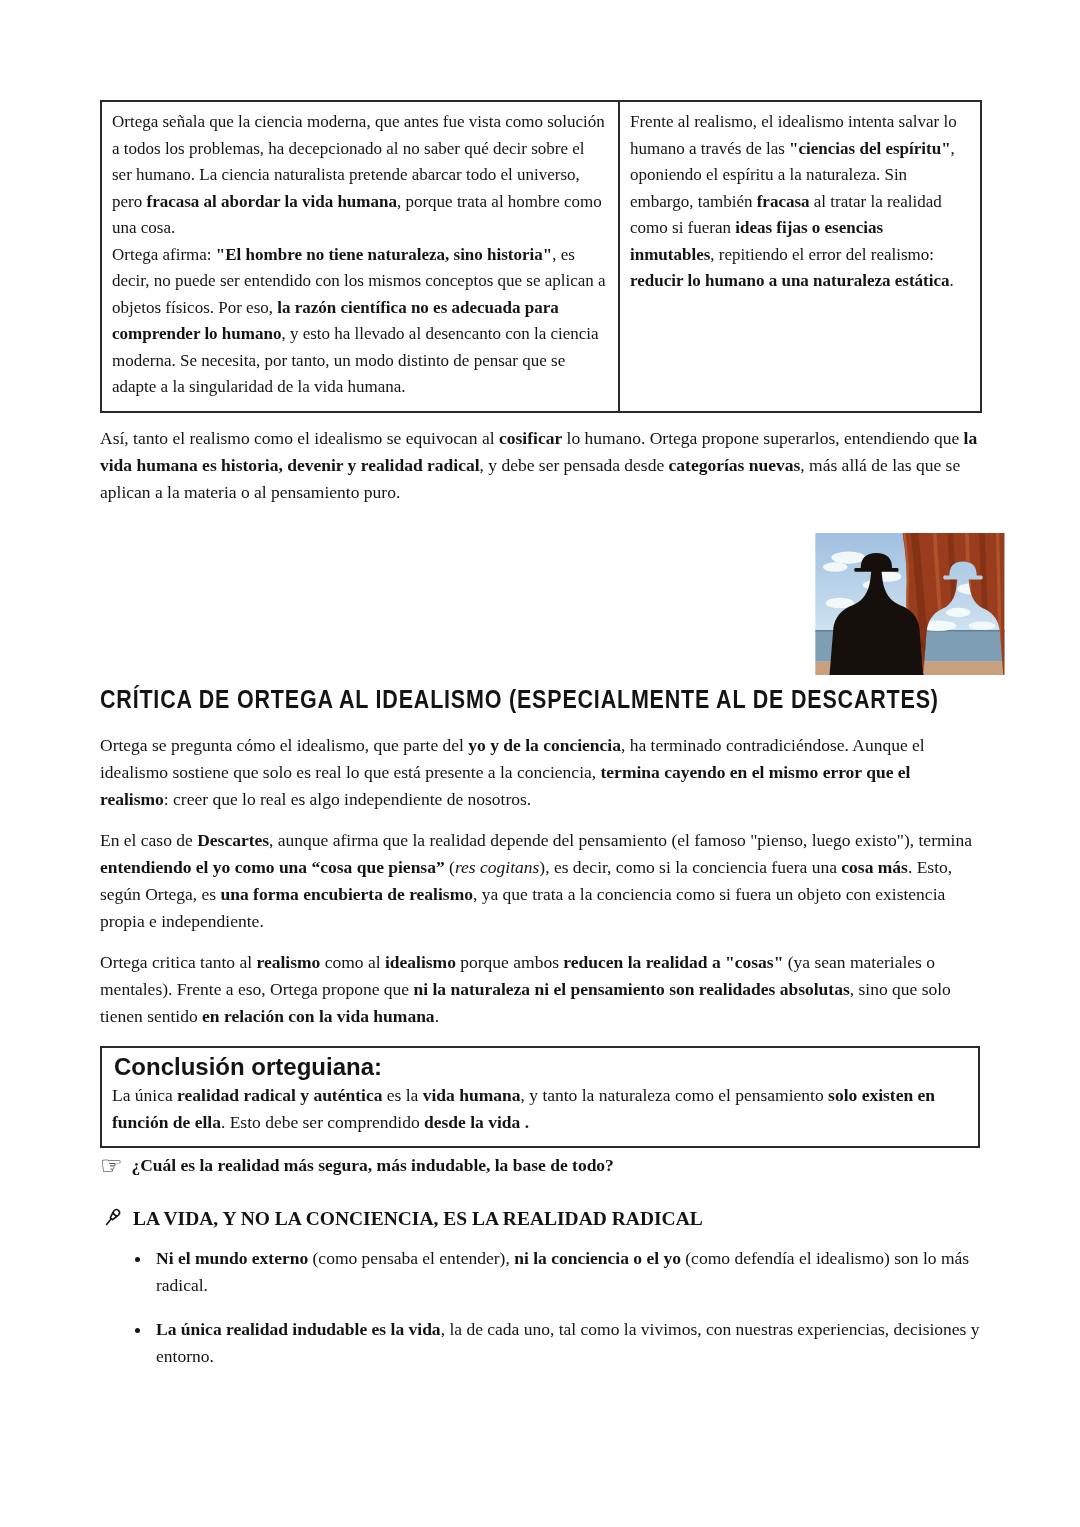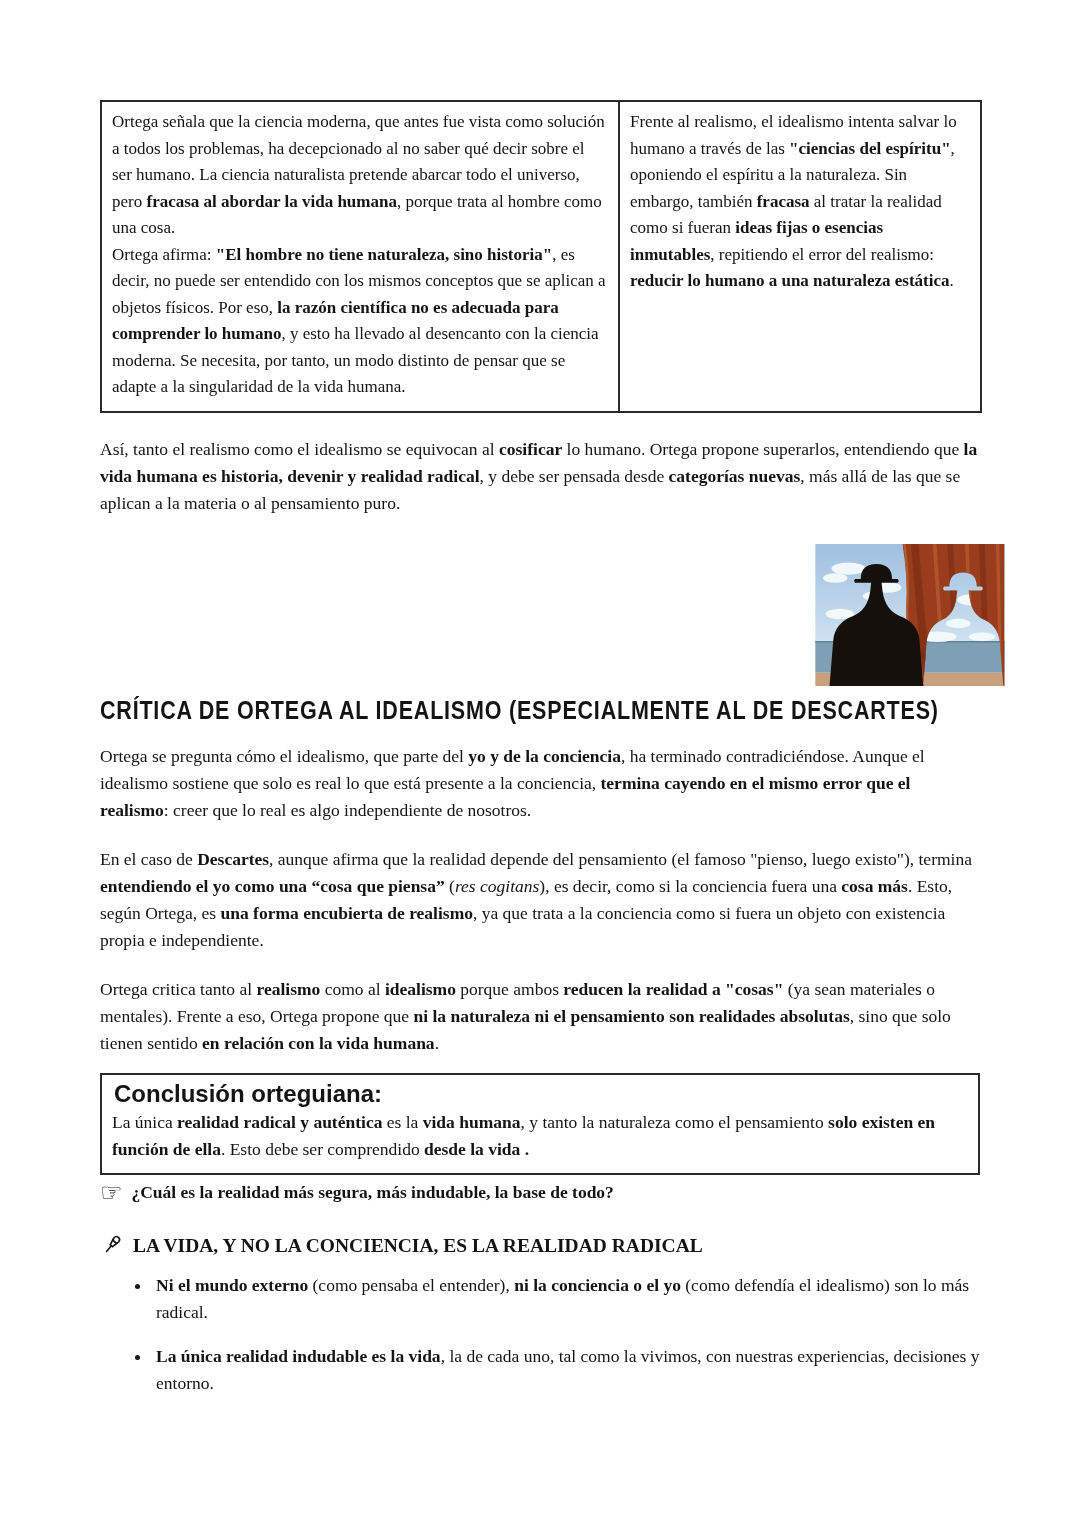--- a/index.html
+++ b/index.html
@@ -32,33 +32,33 @@
     font-weight:700;letter-spacing:.6px;
     display:inline-block;transform:scaleY(1.18);transform-origin:0 60%;
     white-space:nowrap;
   }
   th .hand{font-size:19px}
 
   
   p{font-size:17.5px;line-height:27px;margin:0}
   .bd{font-weight:700}
   .it{font-style:italic}
-  .p-after-table{margin-top:23px;width:880px}
+  .p-after-table{margin-top:12px;width:880px}
 
   h2.section{margin:25px 0 10px 0;font-size:0;line-height:30px}
   h2.section .hand{font-size:21.5px;letter-spacing:.8px}
 
   .wrap-section{width:880px}
   .painting{
     float:right;width:196px;height:142px;
     margin:2px -28px 10px 16px;
     display:block;
   }
   .clear{clear:both}
-  .para-gap{margin-top:22px}
+  .para-gap{margin-top:14px}
 
   
   .callout{
     width:880px;border:2px solid var(--line);
     margin:16px 0 0 0;padding:6px 12px 10px 10px;
   }
   .callout-title{
     font-family:"Liberation Sans",sans-serif;
     font-weight:700;font-size:24px;line-height:26px;margin:0 0 2px 2px;
   }

